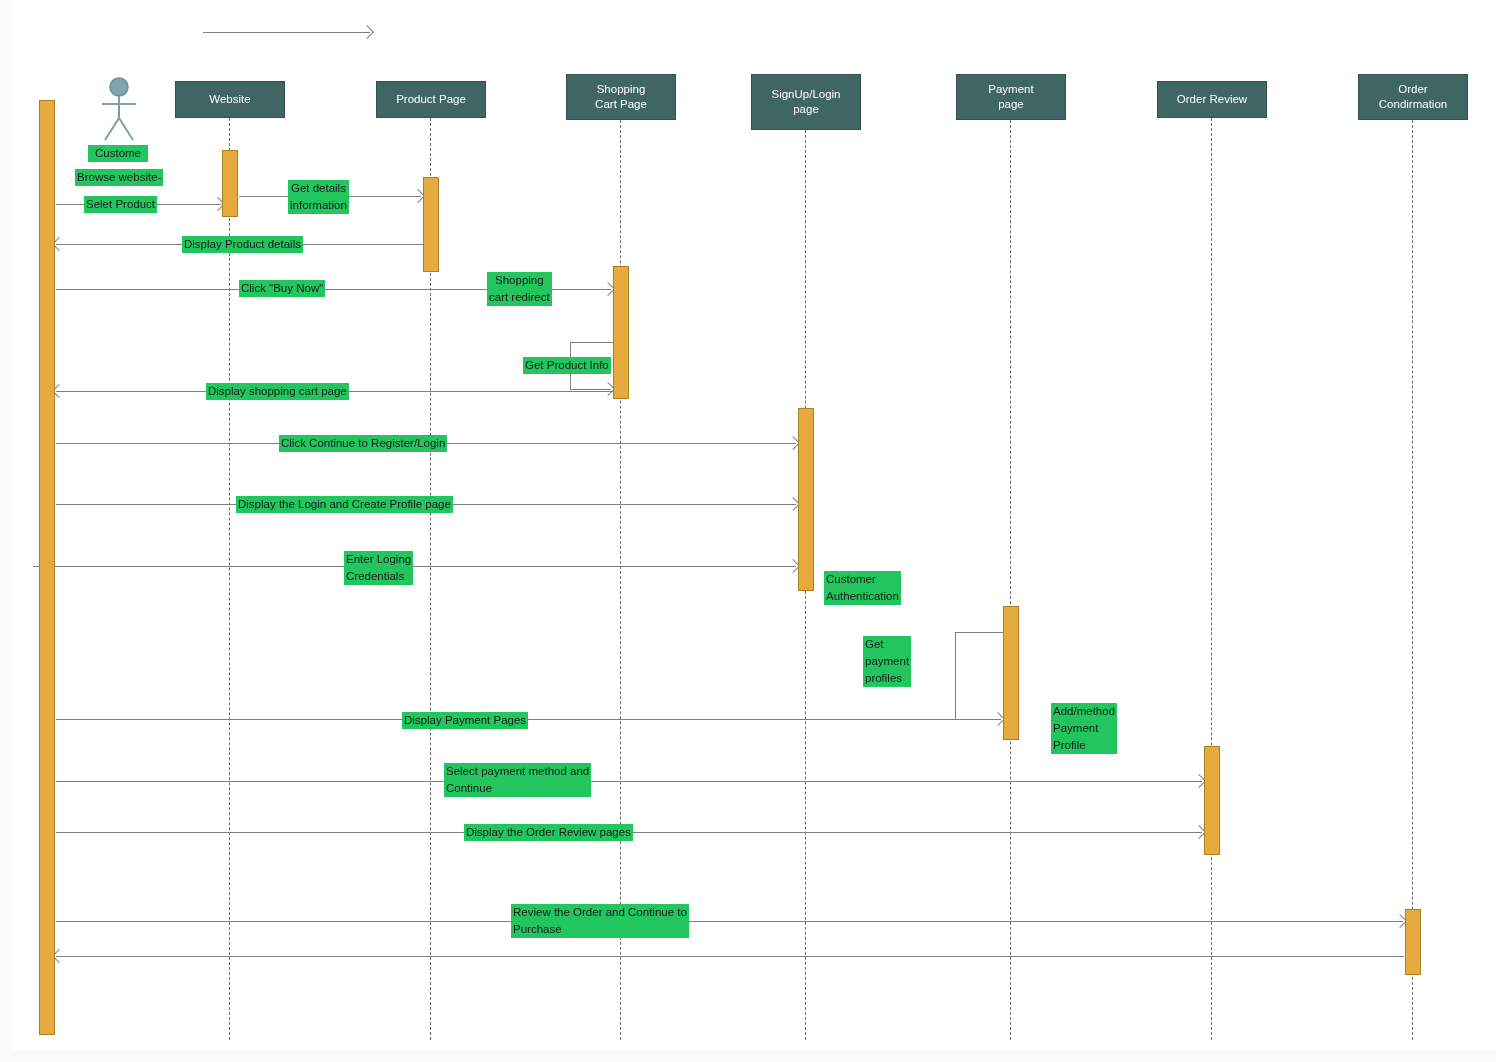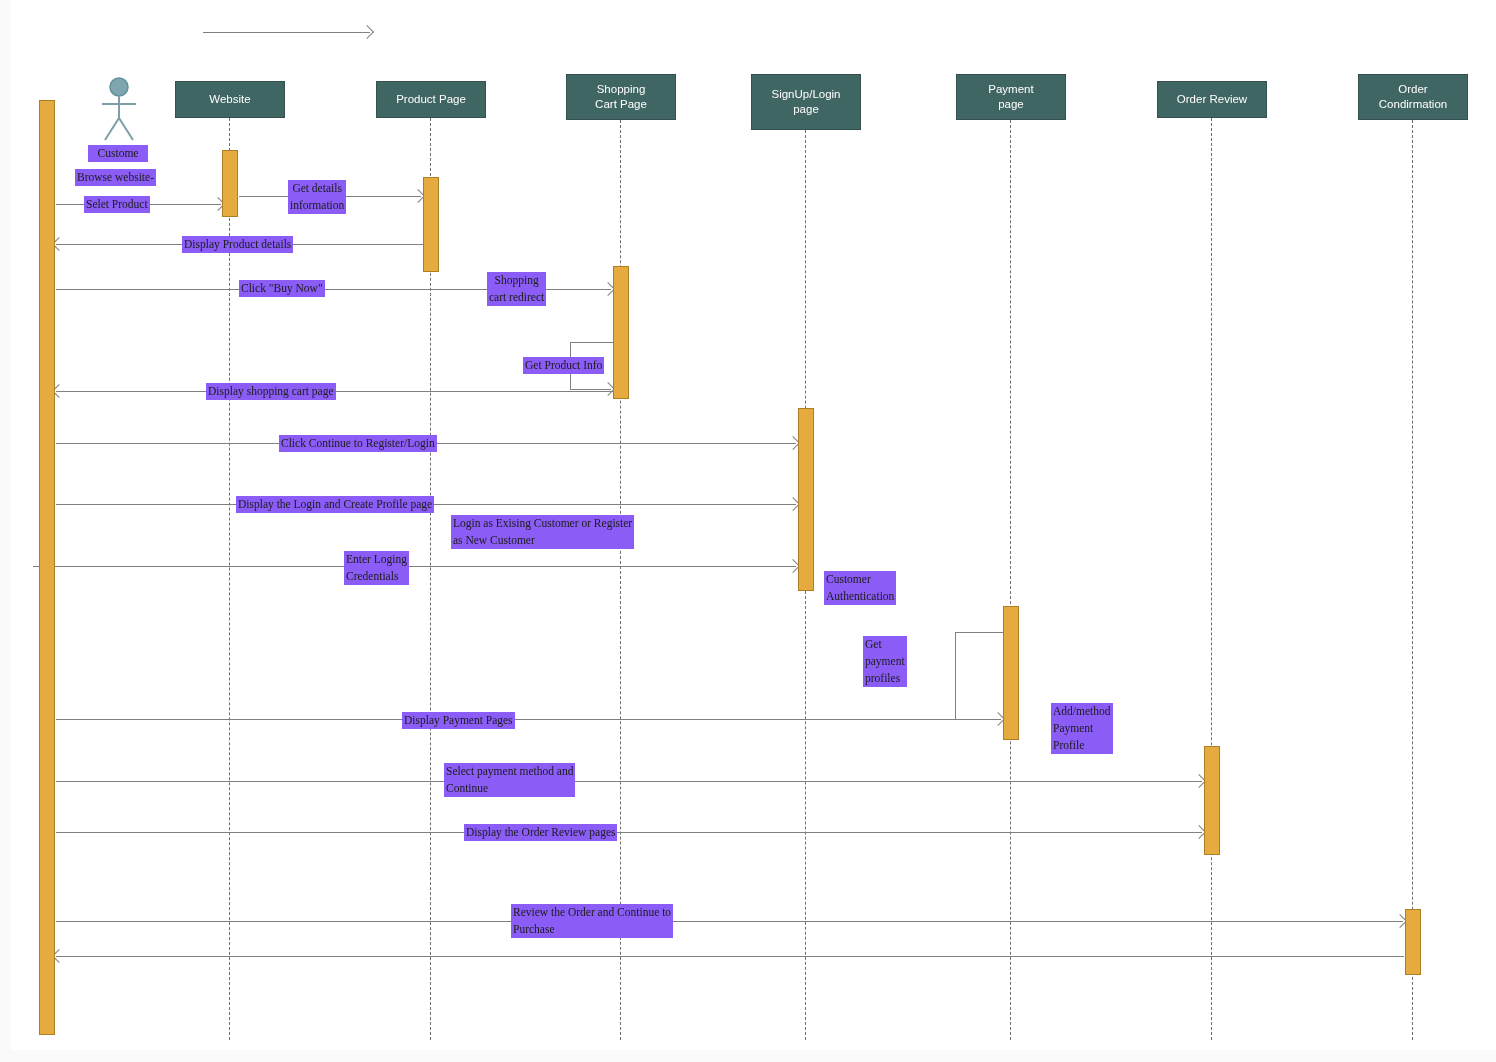--- a/index.html
+++ b/index.html
@@ -27,21 +27,21 @@
     content:""; position:absolute; right:-2px; top:-5.8px; width:9px; height:9px;
     border-top:1.4px solid #808080; border-right:1.4px solid #808080; transform:rotate(45deg);
   }
   .line.l::before {
     content:""; position:absolute; left:-2px; top:-5.8px; width:9px; height:9px;
     border-bottom:1.4px solid #808080; border-left:1.4px solid #808080; transform:rotate(45deg);
   }
 
   .lbl {
     position:absolute; font-size:11.5px; line-height:17px; color:#1c1c1c;
-    white-space:pre-line; background:#8b5cf6; padding:0 2px; z-index:4;font-family:Liberation Serif, serif;
+    white-space:pre-line; background:#22c55e; padding:0 2px; z-index:4;
   }
   .lbl.c { text-align:center; }
 
   .actor { position:absolute; z-index:3; }
 </style>
 </head>
 <body>
 
 <div class="canvas">
 
@@ -130,22 +130,20 @@
   <div class="lbl c" style="left:288px;top:180px">Get details
 information</div>
   <div class="lbl" style="left:182px;top:236px">Display Product details</div>
   <div class="lbl" style="left:239px;top:280px">Click "Buy Now"</div>
   <div class="lbl c" style="left:487px;top:272px">Shopping
 cart redirect</div>
   <div class="lbl" style="left:523px;top:357px">Get Product Info</div>
   <div class="lbl" style="left:206px;top:383px">Display shopping cart page</div>
   <div class="lbl" style="left:279px;top:435px">Click Continue to Register/Login</div>
   <div class="lbl" style="left:236px;top:496px">Display the Login and Create Profile page</div>
-  <div class="lbl" style="left:451px;top:515px">Login as Exising Customer or Register
-as New Customer</div>
   <div class="lbl" style="left:344px;top:551px">Enter Loging
 Credentials</div>
   <div class="lbl" style="left:824px;top:571px">Customer
 Authentication</div>
   <div class="lbl" style="left:863px;top:636px">Get
 payment
 profiles</div>
   <div class="lbl" style="left:402px;top:712px">Display Payment Pages</div>
   <div class="lbl" style="left:1051px;top:703px">Add/method
 Payment

